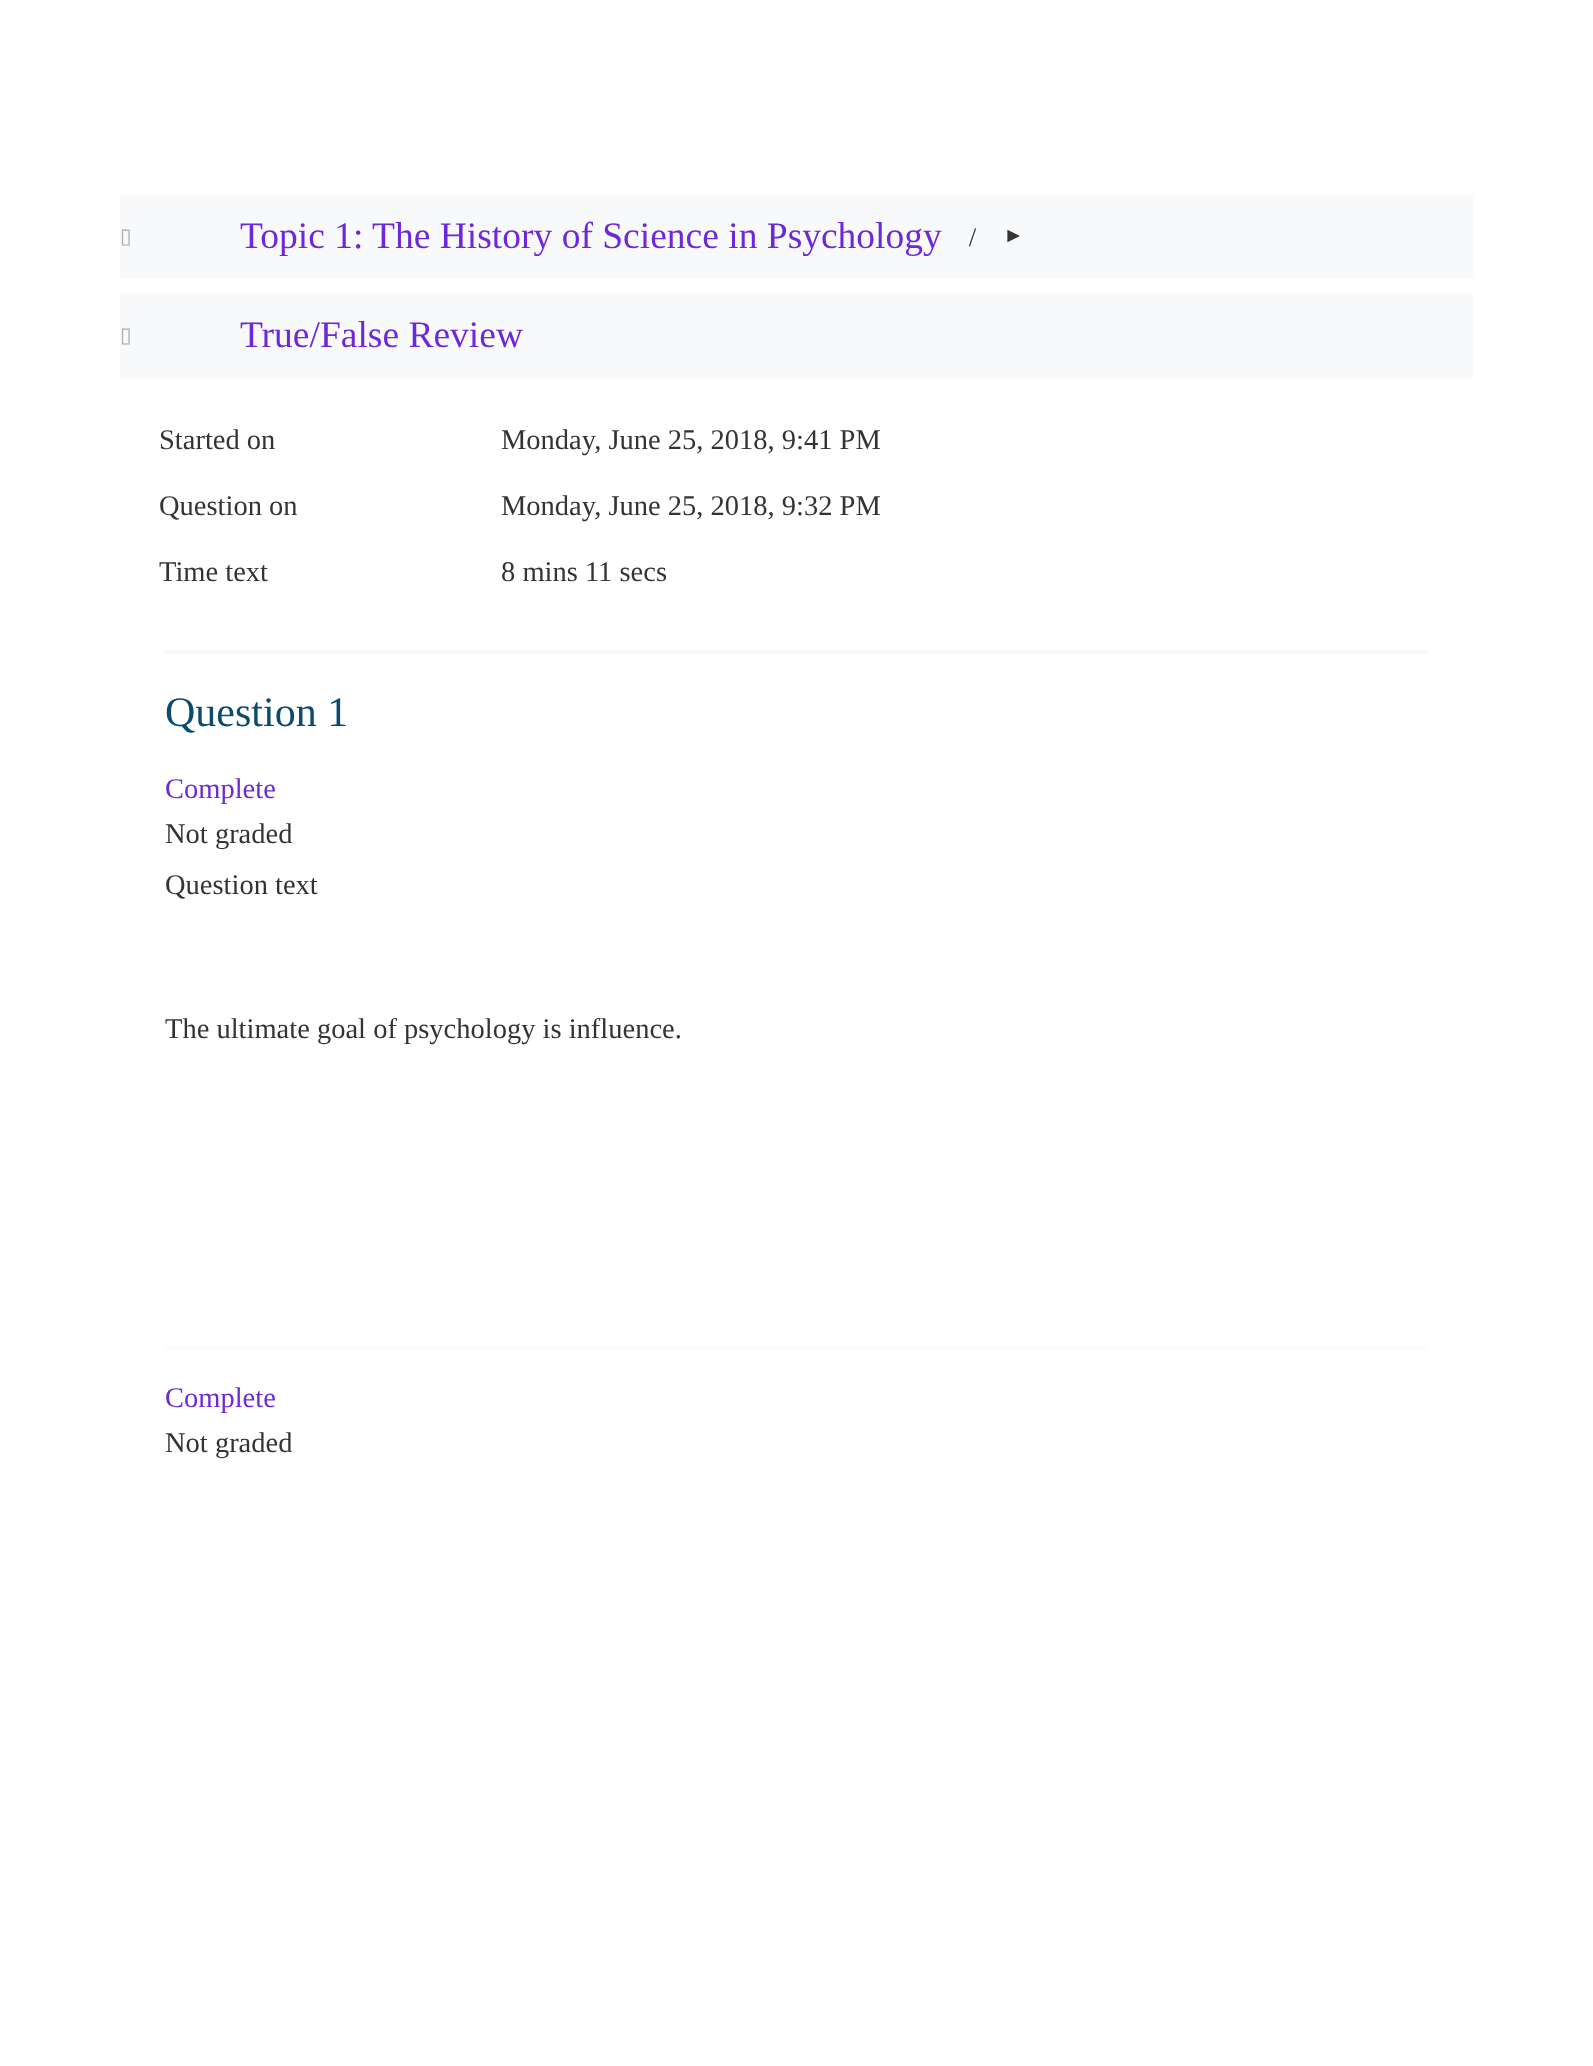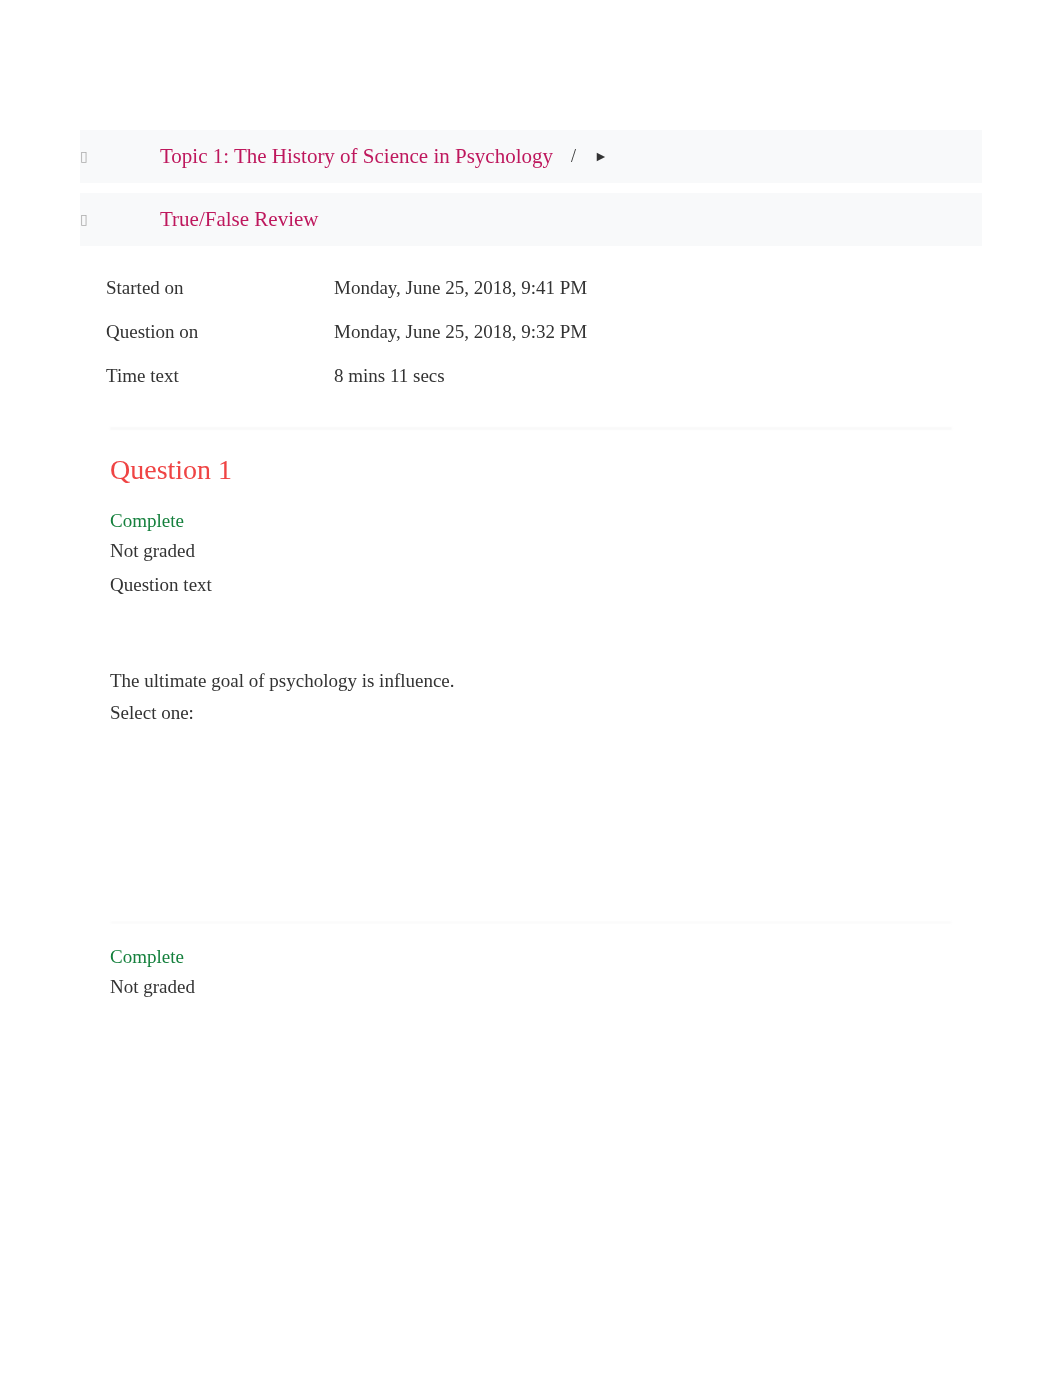--- a/index.html
+++ b/index.html
@@ -24,23 +24,23 @@
       padding: 14px 0;
       margin-bottom: 10px;
     }
     .bullet-marker {
       width: 10px;
       color: #aaa;
       font-size: 14px;
       margin-right: 70px;
     }
     .breadcrumb-link {
-      color: #be185d;
+      color: #6d28d9;
       text-decoration: none;
-      font-size: 21px;
+      font-size: 25px;
     }
     .breadcrumb-sep {
       color: #333;
       margin: 0 18px;
       font-size: 18px;
     }
     .arrow {
       color: #333;
       font-size: 14px;
     }
@@ -68,26 +68,26 @@
       filter: blur(1px);
       opacity: 0.6;
     }
     .question-block {
       margin: 0 0 0 30px;
       padding-bottom: 40px;
     }
     .question-title {
       font-size: 28px;
       font-weight: normal;
-      color: #ef4444;
+      color: #0c4a6e;
       margin-bottom: 24px;
     }
     .question-status {
       font-size: 19px;
-      color: #15803d;
+      color: #6d28d9;
       margin-bottom: 8px;
     }
     .question-grade {
       font-size: 19px;
       color: #333;
       margin-bottom: 8px;
     }
     .flag-row {
       position: relative;
       height: 120px;
@@ -181,21 +181,20 @@
 
   <div class="divider"></div>
 
   <div class="question-block">
     <h2 class="question-title">Question 1</h2>
     <div class="question-status">Complete</div>
     <div class="question-grade">Not graded</div>
     <div class="question-text-label">Question text</div>
     <div style="height:30px"></div>
     <div class="question-body">The ultimate goal of psychology is influence.</div>
-    <div class="select-one">Select one:</div>
     <div class="answer-area"></div>
   </div>
 
   <div class="divider2"></div>
 
   <div class="question-block">
     <div class="question-status">Complete</div>
     <div class="question-grade">Not graded</div>
   </div>
 

